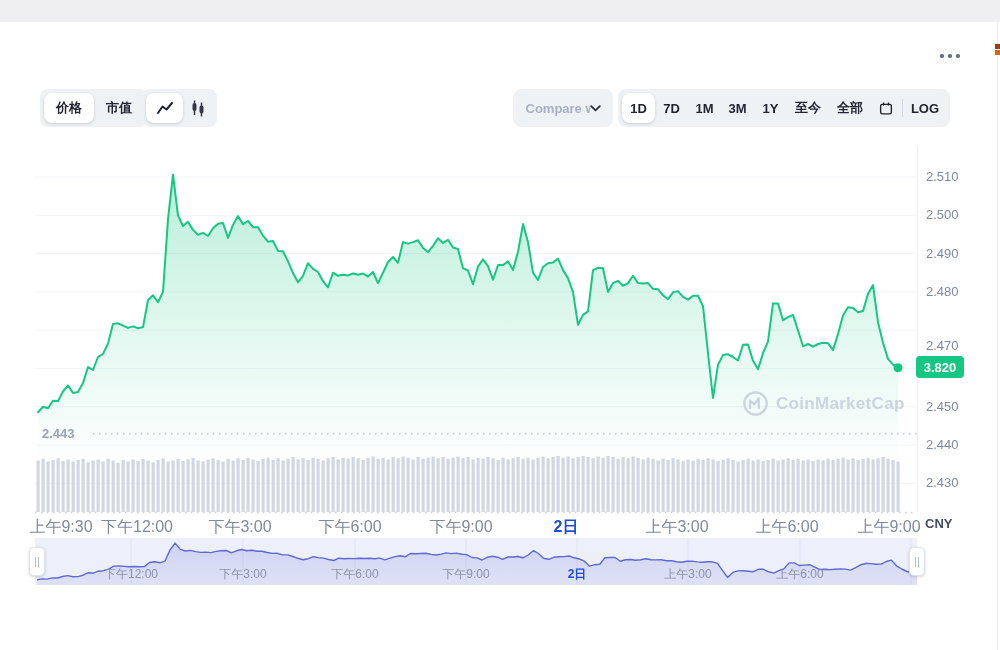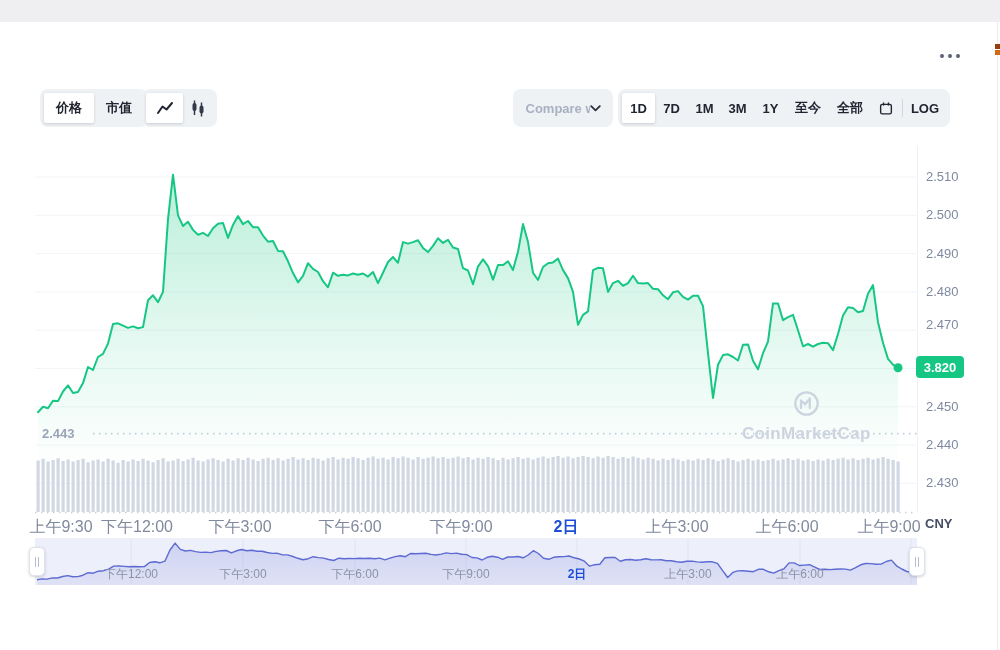--- a/index.html
+++ b/index.html
@@ -12,21 +12,21 @@
   .edge-frag { position:absolute; left:995px; top:44px; width:5px; height:11px; }
   .edge-frag .f1 { position:absolute; top:0; width:5px; height:5px; background:#93400f; }
   .edge-frag .f2 { position:absolute; top:6px; width:5px; height:5px; background:#cf6a10; }
 
   .page-title { position:absolute; left:40px; top:42px; font-size:17px; font-weight:700; color:#1c1f27; letter-spacing:.2px; }
   .dots-menu { position:absolute; left:936px; top:50px; display:flex; gap:4px; padding:4px; cursor:pointer; }
   .dots-menu i { width:4px; height:4px; border-radius:50%; background:#5b6478; }
 
   .toolbar { position:absolute; left:0; top:89px; width:1000px; height:38px; }
   .pill { position:absolute; display:flex; align-items:center; background:#eff2f5; border-radius:8px; padding:4px; height:38px; }
-  .pbtn { height:30px; display:flex; align-items:center; justify-content:center; border-radius:2px;
+  .pbtn { height:30px; display:flex; align-items:center; justify-content:center; border-radius:8px;
           font-size:13px; font-weight:700; color:#222531; cursor:pointer; padding:0 12px; }
   .pbtn.active { background:#fff; box-shadow:0 1px 3px rgba(33,36,41,.18); }
   .icon-btn { width:37px; padding:0; }
   .pill.group-metric { left:40px; }
   .pill.group-type { left:142px; }
   .pill.compare-btn { left:513px; width:100px; justify-content:center; cursor:pointer; }
   .compare-label { font-size:13px; font-weight:700; color:#a8b1c2; white-space:nowrap; overflow:hidden; width:64px; }
   .pill.group-range { left:618px; }
   .range-btn { padding:8px; font-size:13px; }
   .rw1 { width:33px; } .rw2 { width:42px; } .rw3 { width:30px; } .rw4 { width:42px; }
@@ -36,21 +36,21 @@
   .price-badge { position:absolute; left:916px; top:356px; width:48px; height:22px; background:#16c784;
                  border-radius:4px; color:#fff; font-size:13px; font-weight:700; display:flex;
                  align-items:center; justify-content:center; }
   .low-label { position:absolute; left:42px; top:426px; font-size:13px; font-weight:700; color:#9aa3b8; }
   .xlabel { position:absolute; top:517px; transform:translateX(-50%); font-size:16px; color:#808a9d; white-space:nowrap; }
   .xlabel.bold, .navlabel.bold { color:#1d4ed8; font-weight:700; }
   .unit-label { position:absolute; left:925px; top:516px; font-size:13px; font-weight:700; color:#454e63; }
   .navlabel { position:absolute; top:566px; transform:translateX(-50%); font-size:12px; color:#8b93a7; white-space:nowrap; }
 
   .watermark { position:absolute; left:742px; top:390px; display:flex; align-items:center; gap:7px;
-               color:#ccd4df; font-size:17px; font-weight:700; letter-spacing:.3px;flex-direction:column; }
+               color:#ccd4df; font-size:17px; font-weight:700; letter-spacing:.3px; }
 
   .nav-handle { position:absolute; top:547px; width:16px; height:29px; background:#fff; border:1px solid #dfe3ee;
                 border-radius:5px; box-shadow:0 1px 3px rgba(40,45,60,.22); display:flex; align-items:center;
                 justify-content:center; gap:2px; cursor:ew-resize; }
   .nav-handle i { width:1px; height:10px; background:#b6bdd1; }
   .nav-handle.left { left:29px; } .nav-handle.right { left:909px; }
 
   .footer-row { position:absolute; right:35px; top:599px; font-size:15px; color:#5c6b86; }
   .footer-row a { color:#3861fb; text-decoration:none; cursor:pointer; }
 
@@ -171,21 +171,21 @@
       <path d="M8 18 V10.5 L12.2 14.3 L16.8 8.5 V18" fill="none" stroke="#ccd4df" stroke-width="2.3" stroke-linecap="round" stroke-linejoin="round"></path>
     </svg>
     <span>CoinMarketCap</span>
   </div>
 
   <div id="y-axis">
       <div class="ylabel" style="top: 169px;">2.510</div>
       <div class="ylabel" style="top: 207.3px;">2.500</div>
       <div class="ylabel" style="top: 245.6px;">2.490</div>
       <div class="ylabel" style="top: 283.9px;">2.480</div>
-      <div class="ylabel" style="top: 317px;">2.470</div>
+      <div class="ylabel" style="top: 338px;">2.470</div>
       <div class="ylabel" style="top: 398.8px;">2.450</div>
       <div class="ylabel" style="top: 437.1px;">2.440</div>
       <div class="ylabel" style="top: 475.4px;">2.430</div>
     </div>
   <div class="price-badge">3.820</div>
   <div class="low-label">2.443</div>
   <div id="x-axis">
       <div class="xlabel" style="left: 61px;">上午9:30</div>
       <div class="xlabel" style="left: 137px;">下午12:00</div>
       <div class="xlabel" style="left: 240px;">下午3:00</div>

